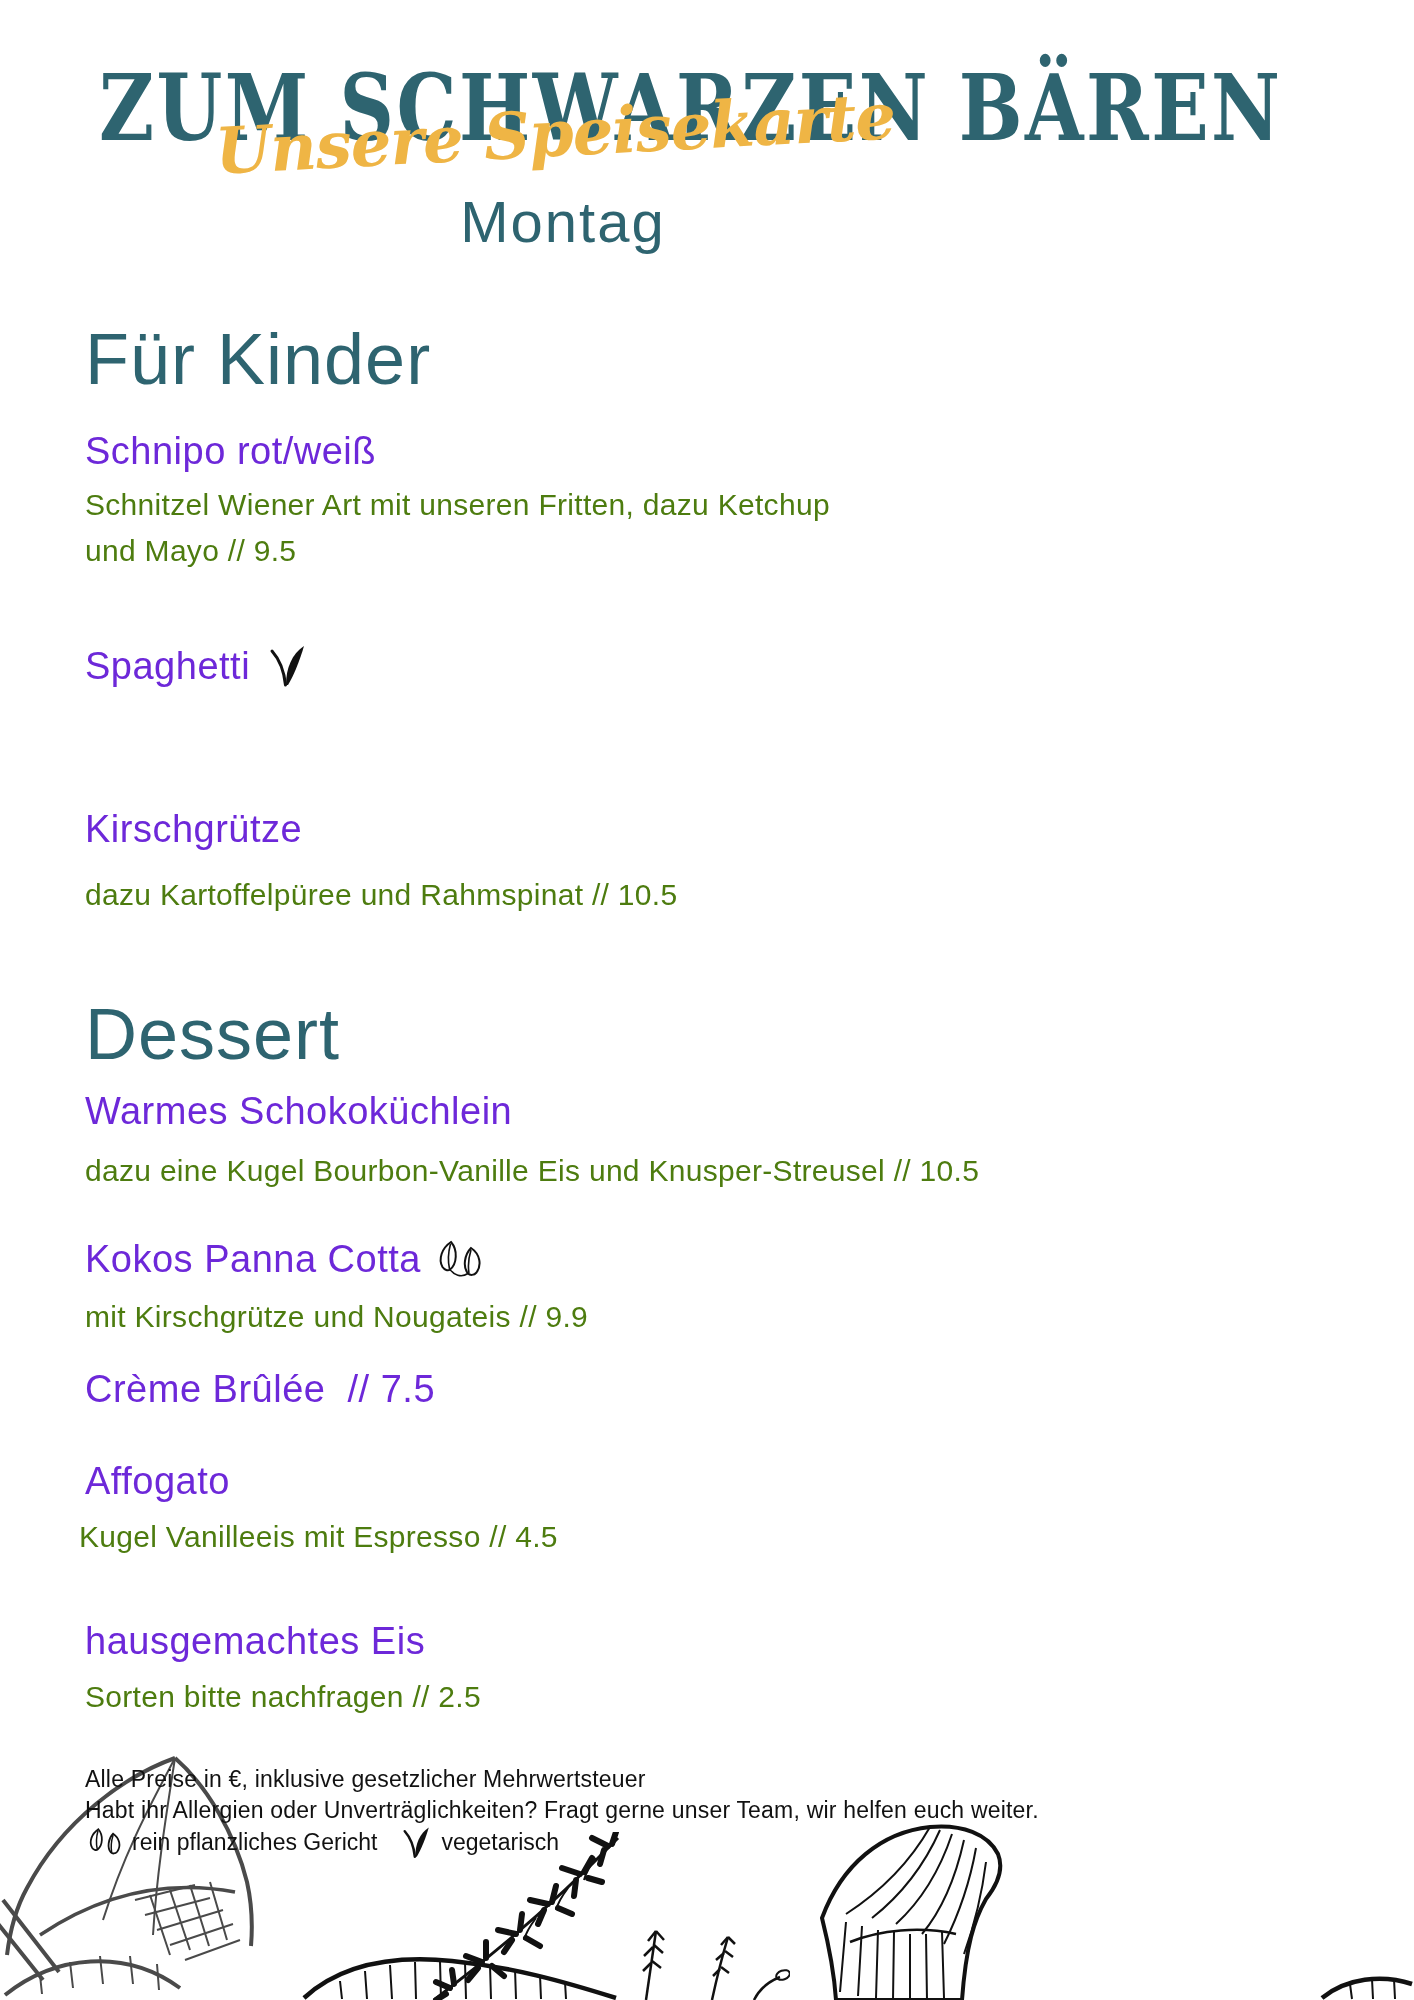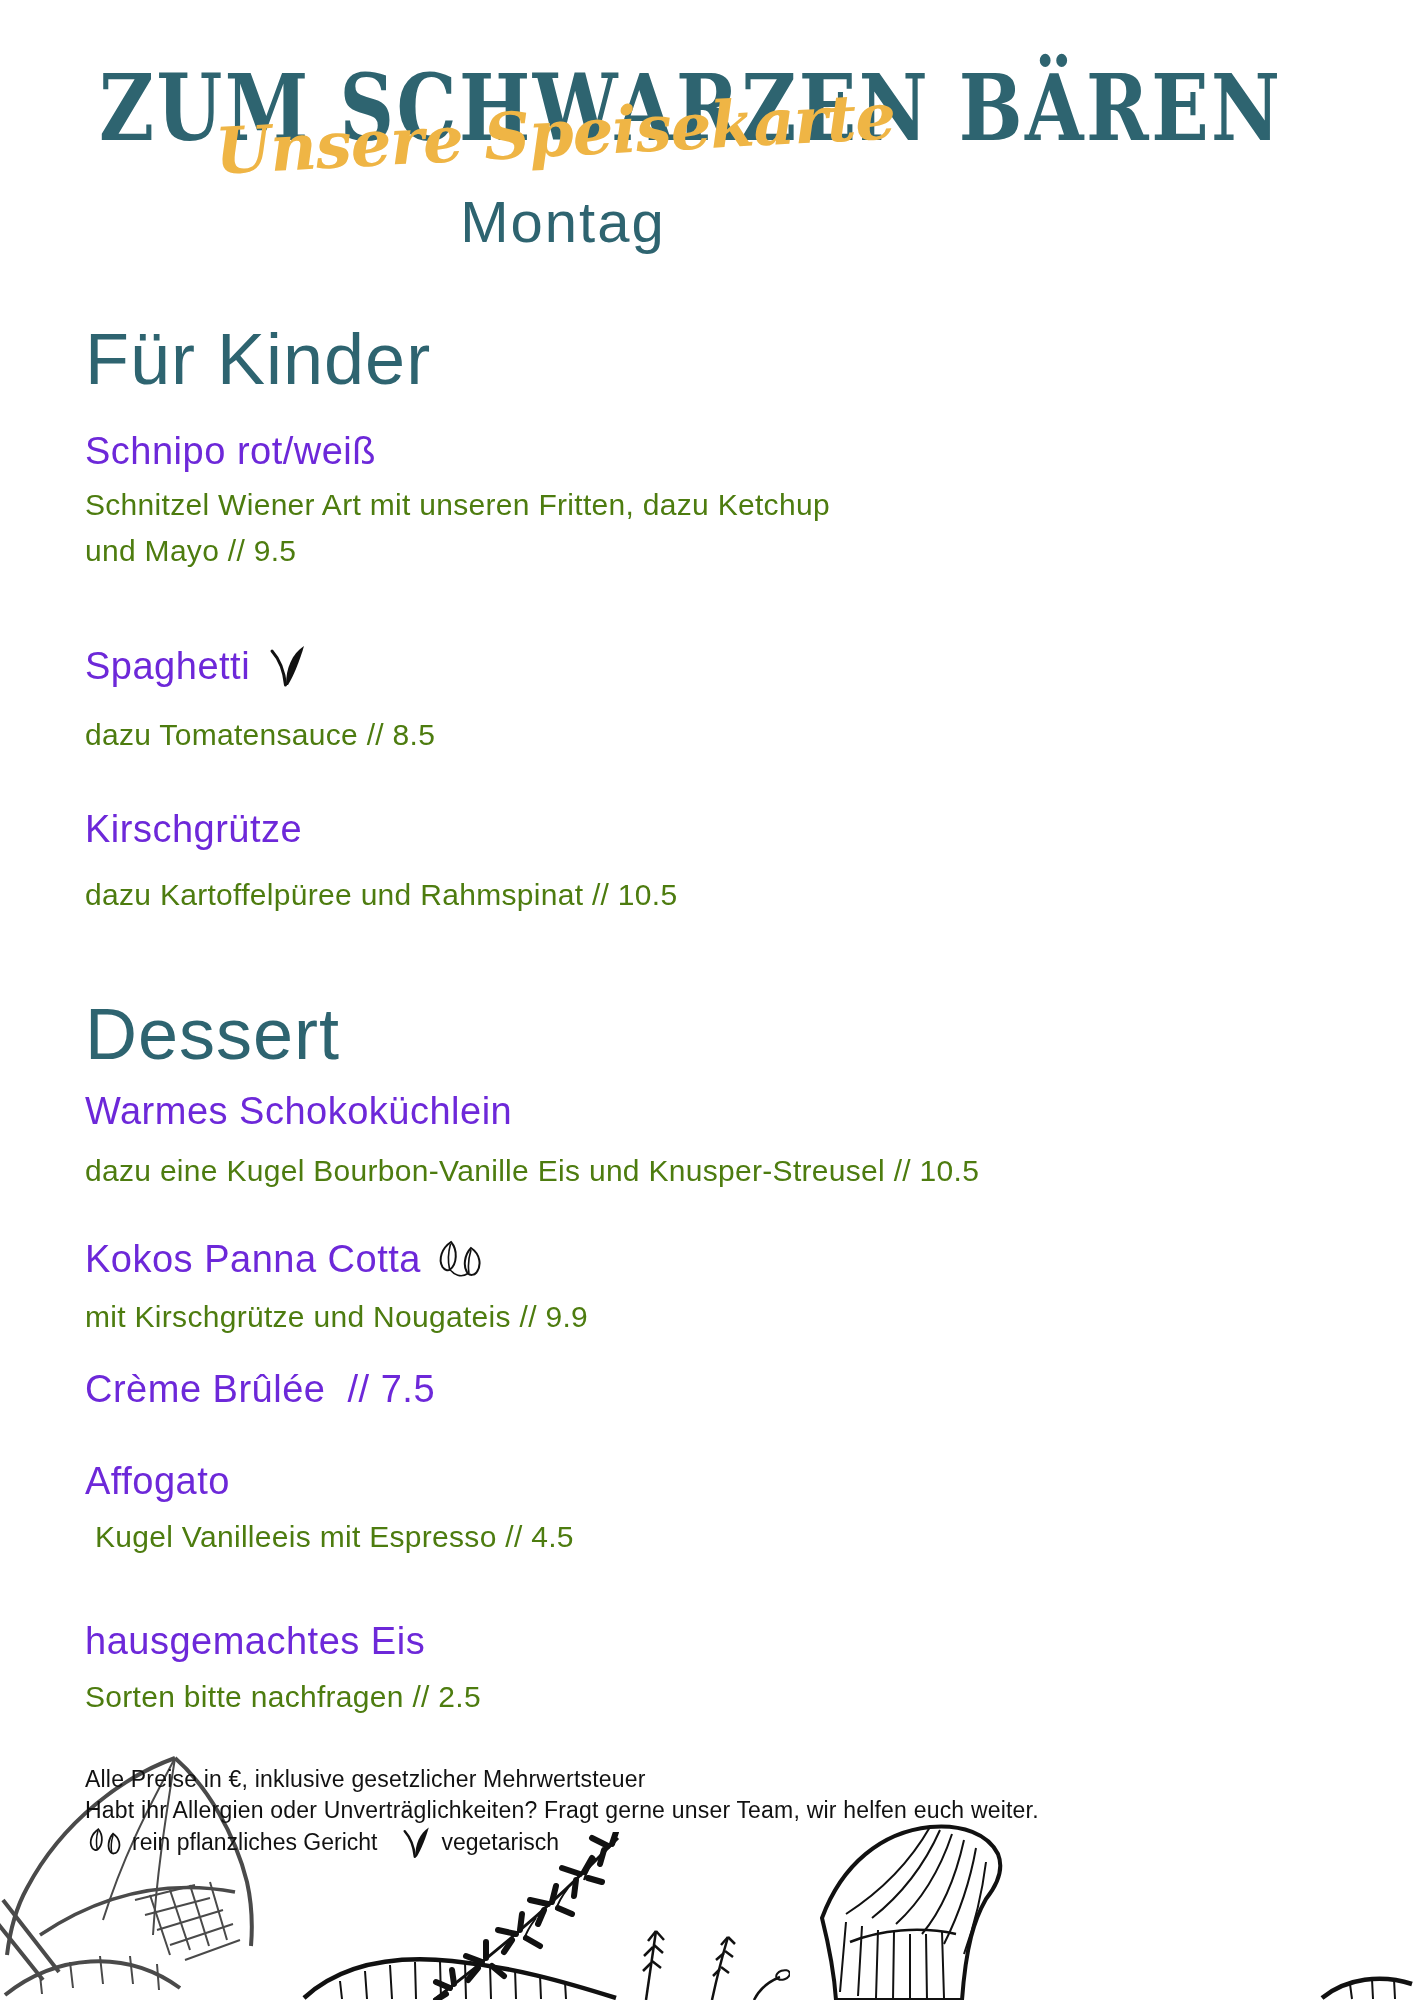--- a/index.html
+++ b/index.html
@@ -48,21 +48,20 @@
 
   <div class="abs name-row" style="left:85px;top:644px;">
     <span class="item-name">Spaghetti</span>
     <span>
       <svg width="42" height="44" viewBox="0 0 40 44">
         <path d="M5 7 C13 16 17 26 18.5 41" fill="none" stroke="#111" stroke-width="3" stroke-linecap="round"></path>
         <path d="M19 41 C19 24 25 10 37 2 C33 16 27 31 21 41 Z" fill="#111"></path>
       </svg>
     </span>
   </div>
-  <div class="abs item-desc" style="left:85px;top:712px;">dazu Tomatensauce // 8.5</div>
 
   <div class="abs name-row" style="left:85px;top:808px;">
     <span class="item-name">Kirschgrütze</span>
   </div>
   <div class="abs item-desc" style="left:85px;top:872px;">dazu Kartoffelpüree und Rahmspinat // 10.5</div>
 
   <div class="abs section-title" style="left:85px;top:993px;">Dessert</div>
 
   <div class="abs name-row" style="left:85px;top:1090px;">
     <span class="item-name">Warmes Schokoküchlein</span>
@@ -83,21 +82,21 @@
   </div>
   <div class="abs item-desc" style="left:85px;top:1294px;">mit Kirschgrütze und Nougateis // 9.9</div>
 
   <div class="abs name-row" style="left:85px;top:1368px;">
     <span class="item-name">Crème Brûlée  // 7.5</span>
   </div>
 
   <div class="abs name-row" style="left:85px;top:1460px;">
     <span class="item-name">Affogato</span>
   </div>
-  <div class="abs item-desc" style="left:95px;top:1514px;">Kugel Vanilleeis mit Espresso // 4.5</div>
+  <div class="abs item-desc" style="left:79px;top:1514px;">Kugel Vanilleeis mit Espresso // 4.5</div>
 
   <div class="abs name-row" style="left:85px;top:1620px;">
     <span class="item-name">hausgemachtes Eis</span>
   </div>
   <div class="abs item-desc" style="left:85px;top:1674px;">Sorten bitte nachfragen // 2.5</div>
 
   <div class="abs footer-line" style="left:85px;top:1797px;">Habt ihr Allergien oder Unverträglichkeiten? Fragt gerne unser Team, wir helfen euch weiter.</div>
   <div class="abs footer-line" style="left:85px;top:1766px;">Alle Preise in €, inklusive gesetzlicher Mehrwertsteuer</div>
 
   <div class="abs legend" style="left:88px;top:1826px;">

